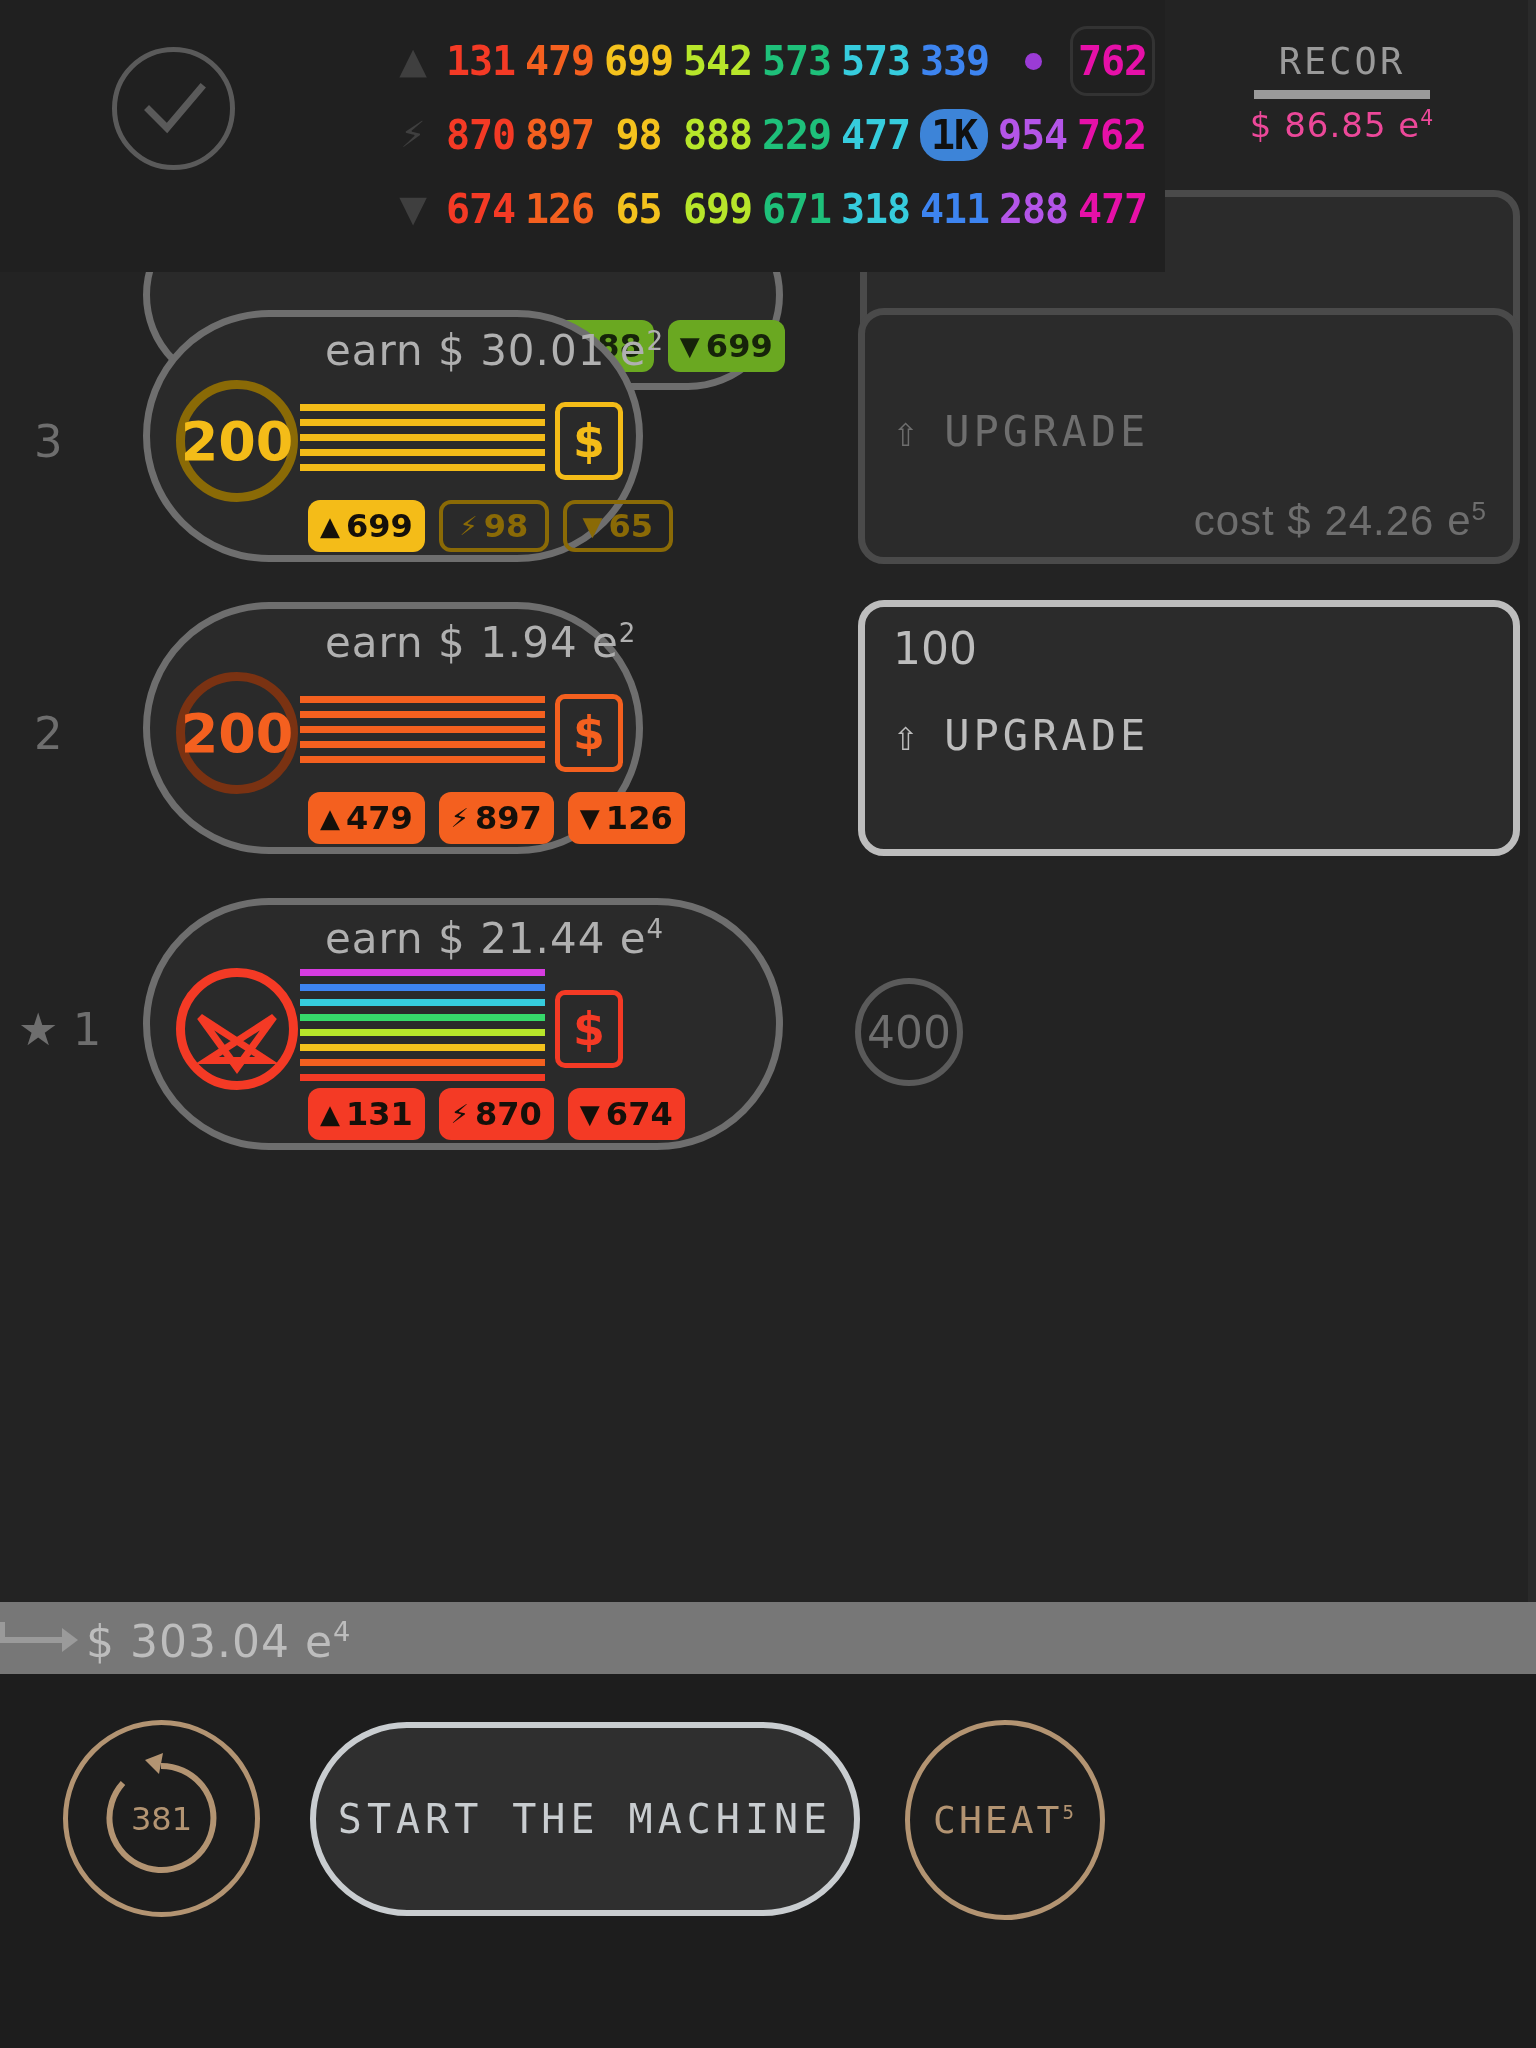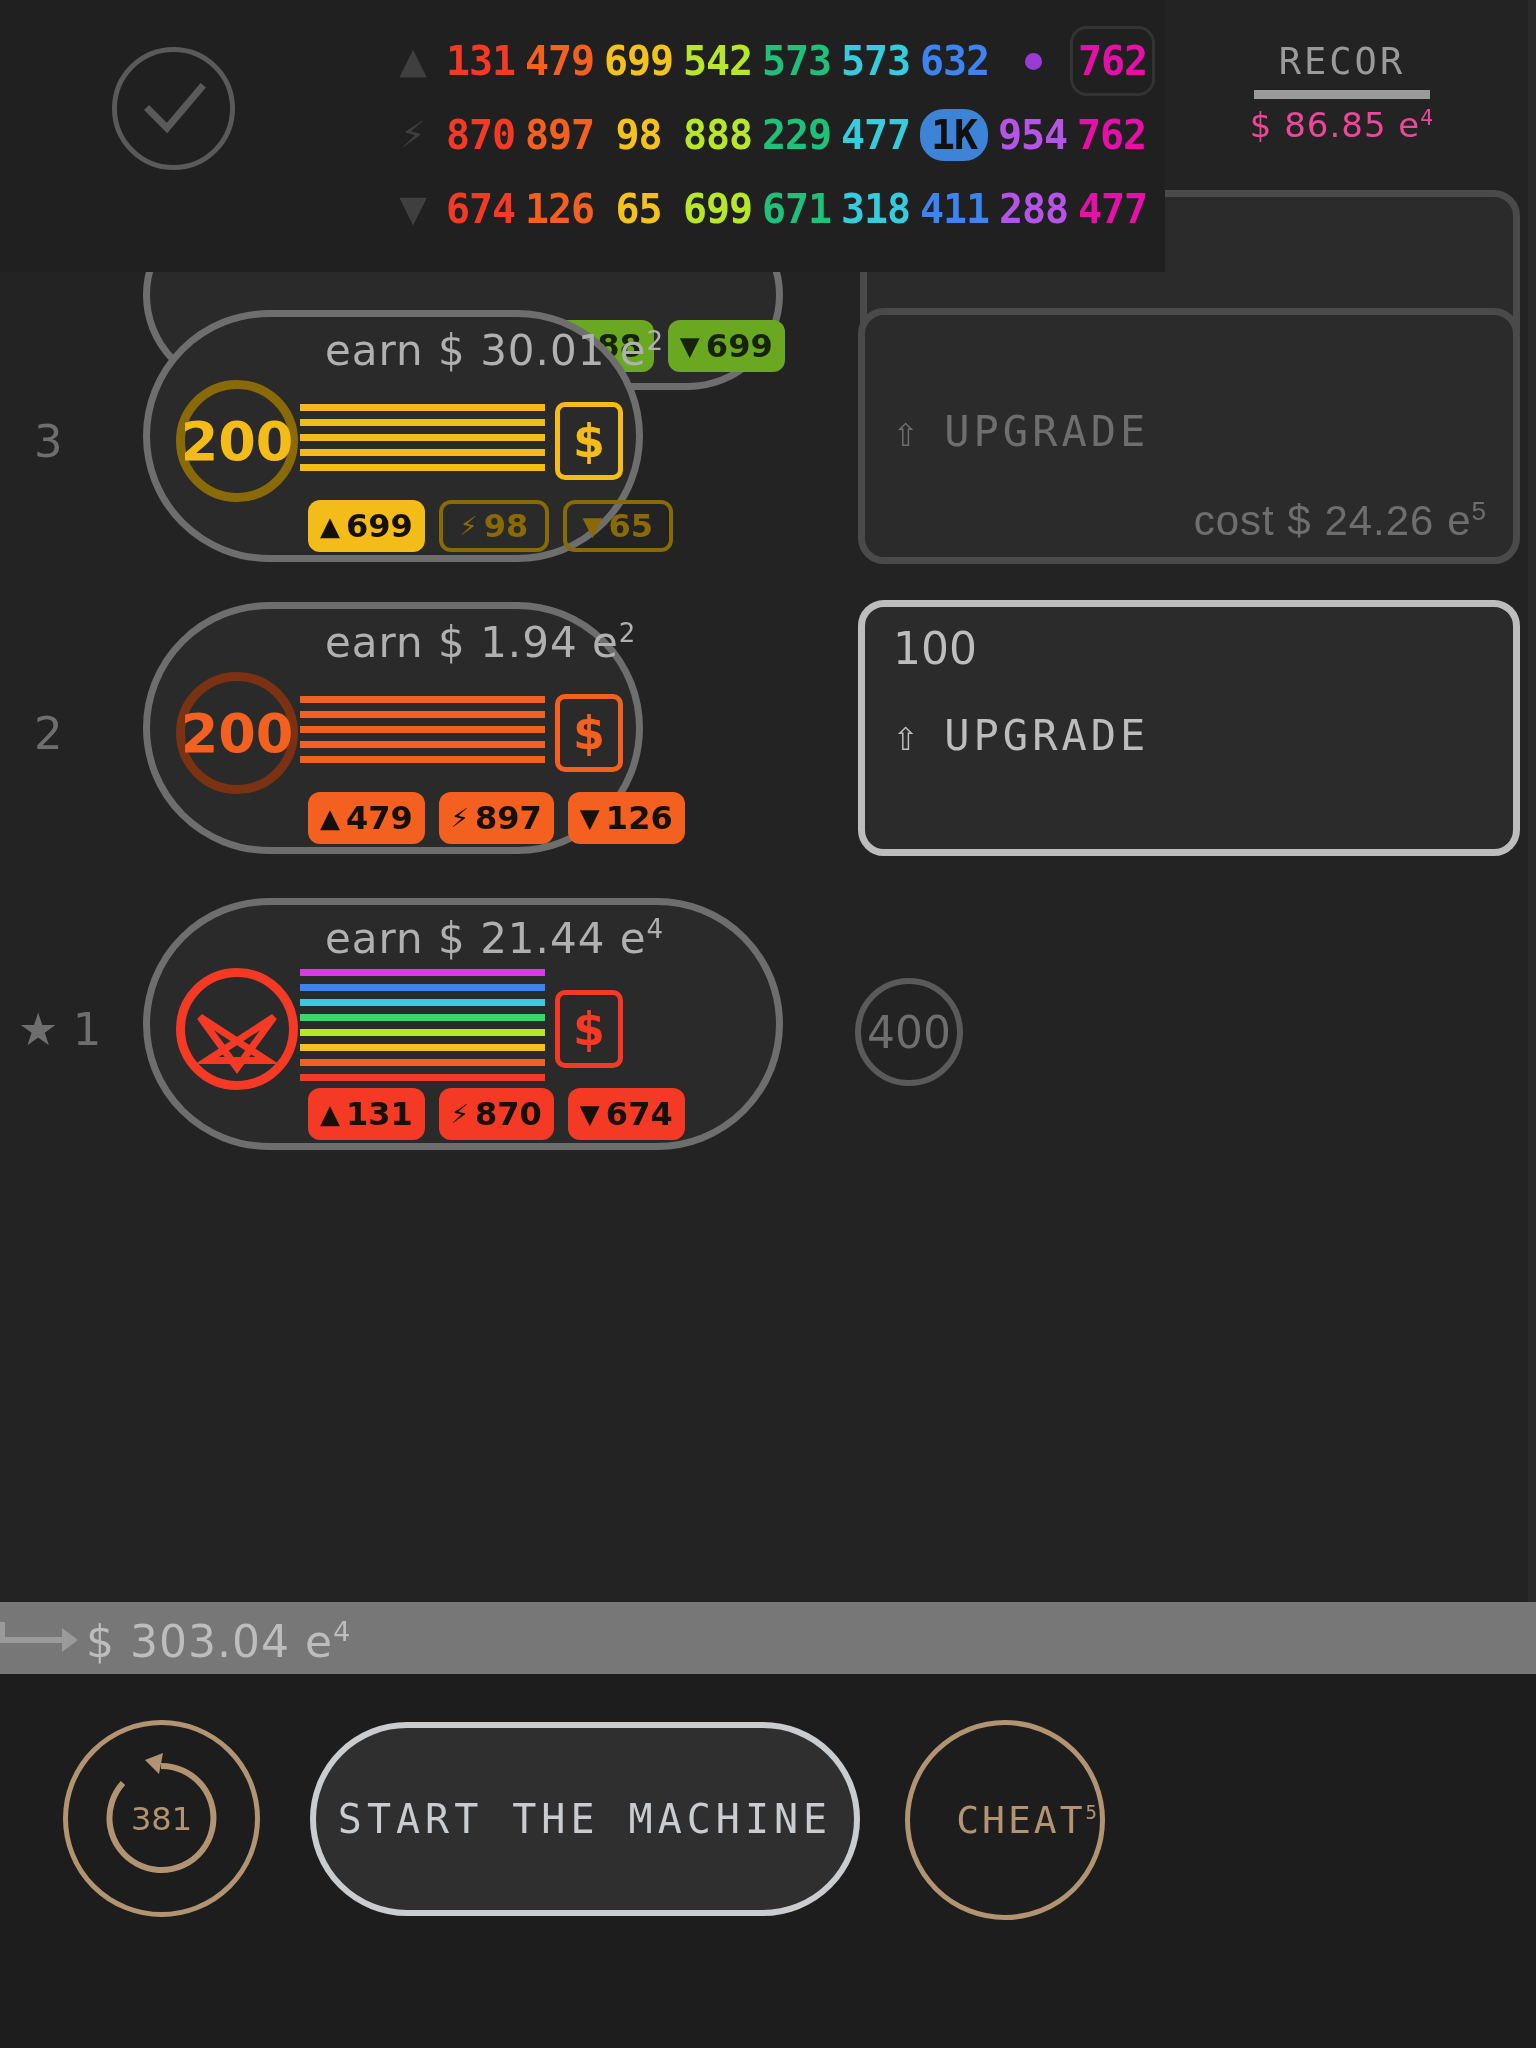--- a/index.html
+++ b/index.html
@@ -146,21 +146,21 @@
   #start-btn{
     position:absolute; left:310px; top:1722px; width:550px; height:194px;
     border:6px solid #c9cdd0; border-radius:999px; background:#2f2f2f;
     display:flex; align-items:center; justify-content:center;
     font-size:40px; letter-spacing:5px; color:#c9cdd0;
     font-family:"DejaVu Sans Mono", monospace;
   }
   #cheat-btn{
     position:absolute; left:905px; top:1720px; width:200px; height:200px;
     border:5px solid #b39472; border-radius:50%;
-    display:flex; align-items:center; justify-content:flex-end;
+    display:flex; align-items:center; justify-content:center;
     font-size:38px; letter-spacing:3px; color:#b39472;
     font-family:"DejaVu Sans Mono", monospace;
   }
   #cheat-btn sup{ font-size:0.5em; vertical-align:super; }
 
   
   #scroll-track{
     position:absolute; right:0; top:0; width:8px; height:1602px; background:#2a2a2a;
   }
 </style>
@@ -204,21 +204,21 @@
 
     <div class="stat-matrix" id="stat-matrix">
         <div class="stat-row">
           <div class="rowicon">▲</div>
           <div class="cell" style="color: rgb(244, 58, 37);">131</div>
           <div class="cell" style="color: rgb(244, 96, 31);">479</div>
           <div class="cell" style="color: rgb(244, 194, 29);">699</div>
           <div class="cell" style="color: rgb(183, 230, 42);">542</div>
           <div class="cell" style="color: rgb(30, 192, 122);">573</div>
           <div class="cell" style="color: rgb(54, 204, 221);">573</div>
-          <div class="cell" style="color: rgb(61, 132, 240);">632</div>
+          <div class="cell" style="color: rgb(61, 132, 240);">339</div>
           <div class="dot">
             <i style="background: rgb(155, 59, 214);"></i>
           </div>
           <div class="cell boxed" style="color: rgb(230, 16, 168);">762</div>
         </div>
         <div class="stat-row">
           <div class="rowicon">⚡</div>
           <div class="cell" style="color: rgb(244, 58, 37);">870</div>
           <div class="cell" style="color: rgb(244, 96, 31);">897</div>
           <div class="cell" style="color: rgb(244, 194, 29);">98</div>

